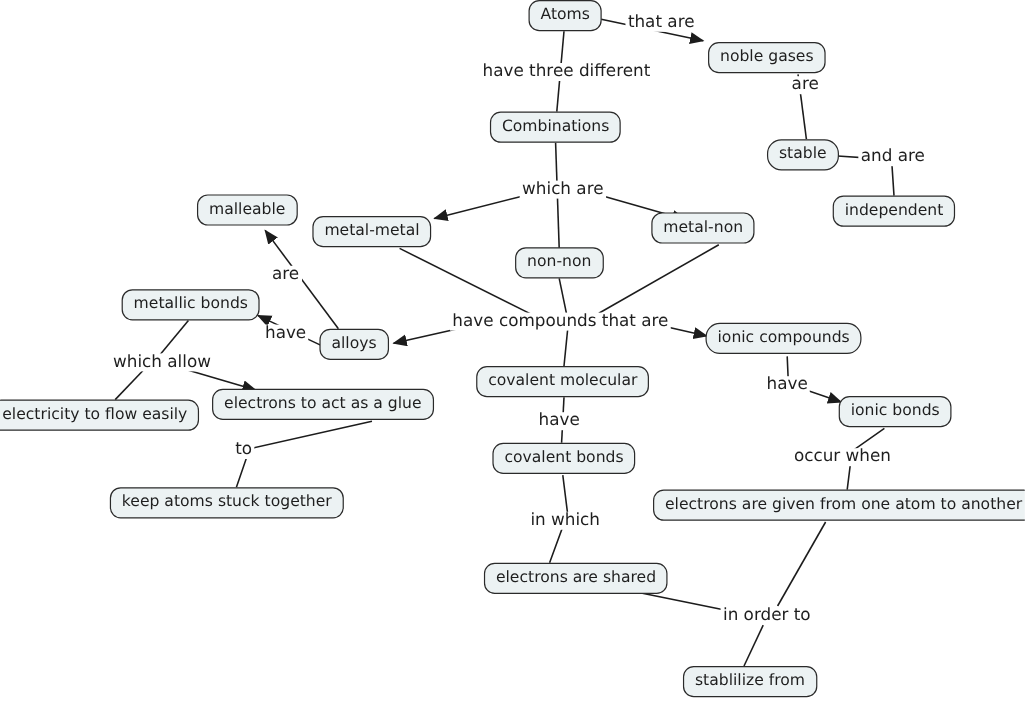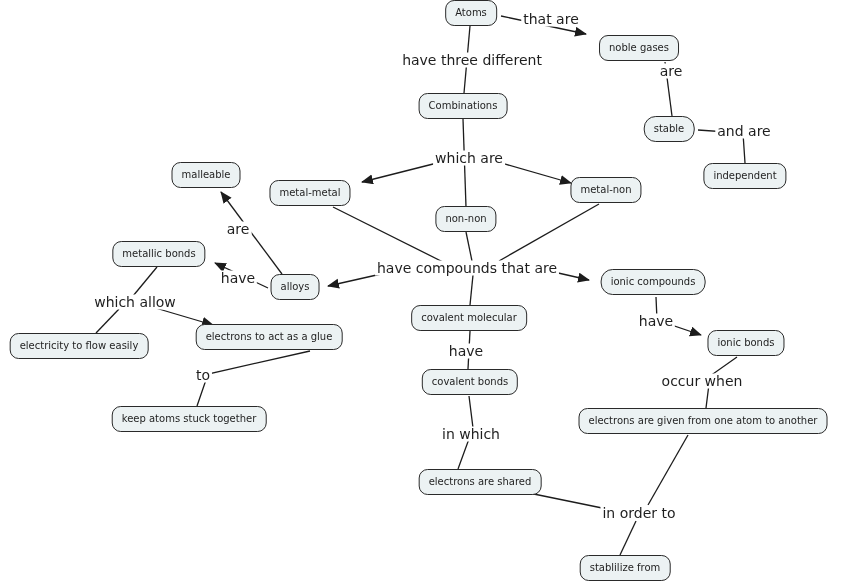--- a/index.html
+++ b/index.html
@@ -13,21 +13,21 @@
   #edges-layer{
     position:absolute;left:0;top:0;width:854px;height:584px;
   }
   .node{
     position:absolute;
     transform:translate(-50%,-50%);
     background:var(--node-fill,#ecf2f3);
     border:1.4px solid var(--node-border,#2a2a2a);
     border-radius:9px;
     padding:3px 9px 4px 9px;
-    font-size:10px;
+    font-size:13px;
     line-height:17px;
     color:var(--text,#1e1e1e);
     white-space:nowrap;
     box-sizing:border-box;
   }
   .edge-label{
     position:absolute;
     transform:translate(-50%,-50%);
     background:var(--bg,#ffffff);
     padding:0 2px;
@@ -92,21 +92,21 @@
       <div class="edge-label" style="left: 639px; top: 513px;">in order to</div>
     </div>
   <div id="nodes-layer">
       <div class="node" style="left: 471px; top: 13px;">Atoms</div>
       <div class="node" style="left: 639px; top: 48px;">noble gases</div>
       <div class="node" style="left: 463px; top: 106px;">Combinations</div>
       <div class="node" style="left: 669px; top: 129px; border-radius: 12px;">stable</div>
       <div class="node" style="left: 745px; top: 176px;">independent</div>
       <div class="node" style="left: 206px; top: 175px;">malleable</div>
       <div class="node" style="left: 310px; top: 193px;">metal-metal</div>
-      <div class="node" style="left: 606px; top: 190px;">metal-non</div>
+      <div class="node" style="left: 586px; top: 190px;">metal-non</div>
       <div class="node" style="left: 466px; top: 219px;">non-non</div>
       <div class="node" style="left: 159px; top: 254px;">metallic bonds</div>
       <div class="node" style="left: 295px; top: 287px;">alloys</div>
       <div class="node" style="left: 653px; top: 282px; border-radius: 12px;">ionic compounds</div>
       <div class="node" style="left: 469px; top: 318px;">covalent molecular</div>
       <div class="node" style="left: 79px; top: 346px;">electricity to flow easily</div>
       <div class="node" style="left: 269px; top: 337px; text-align: center;">electrons to act as a glue</div>
       <div class="node" style="left: 746px; top: 343px;">ionic bonds</div>
       <div class="node" style="left: 470px; top: 382px;">covalent bonds</div>
       <div class="node" style="left: 189px; top: 419px;">keep atoms stuck together</div>

